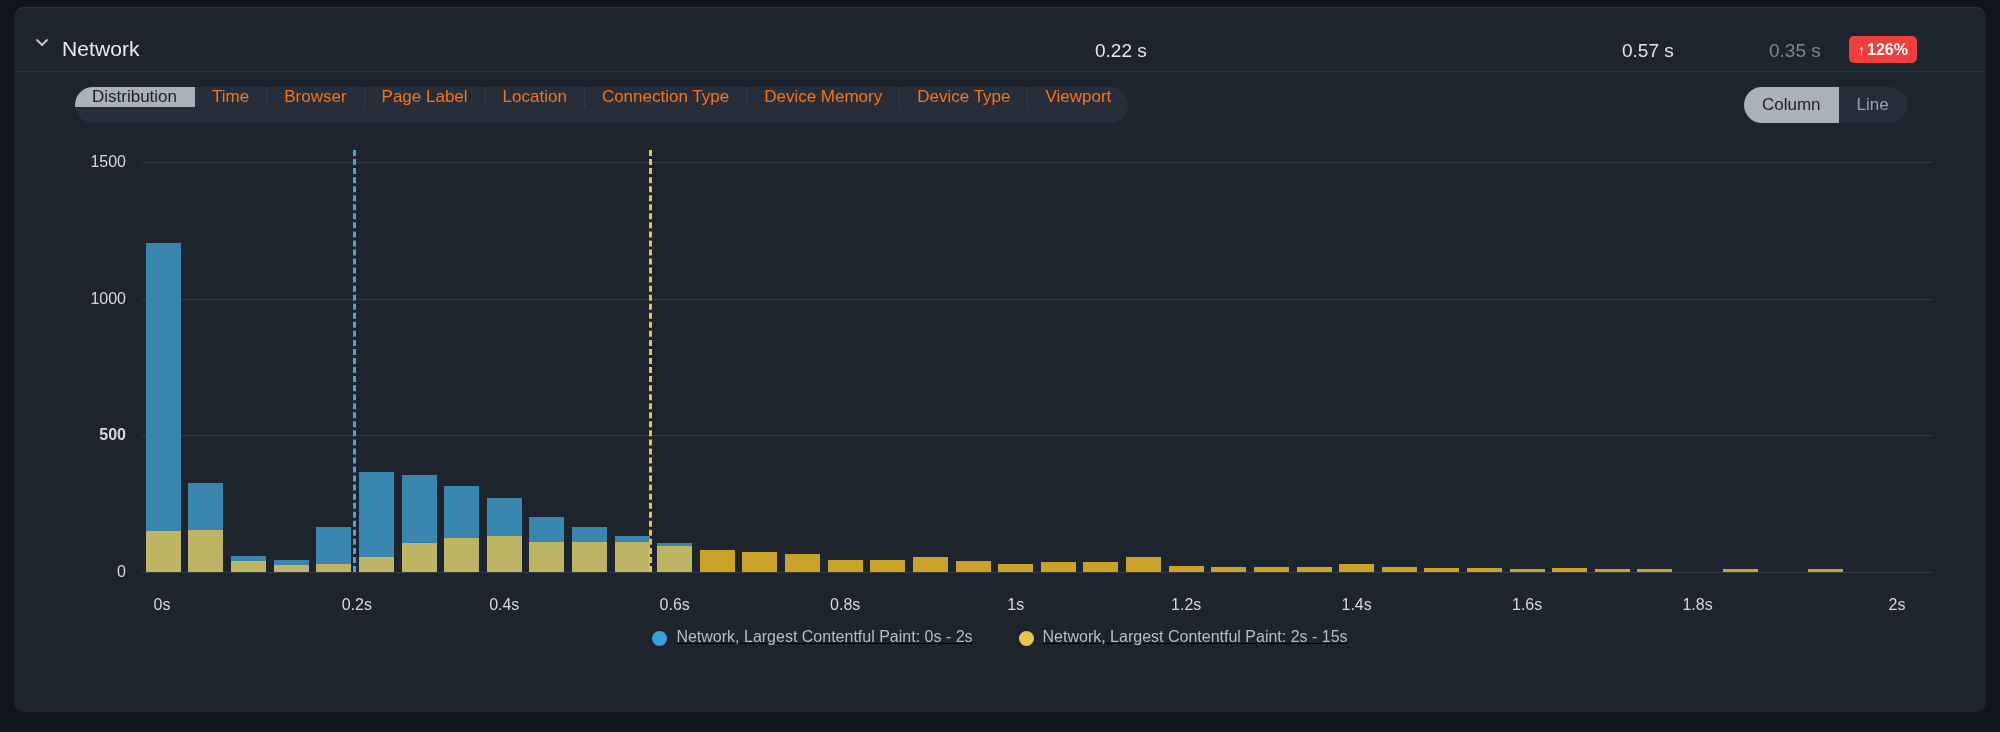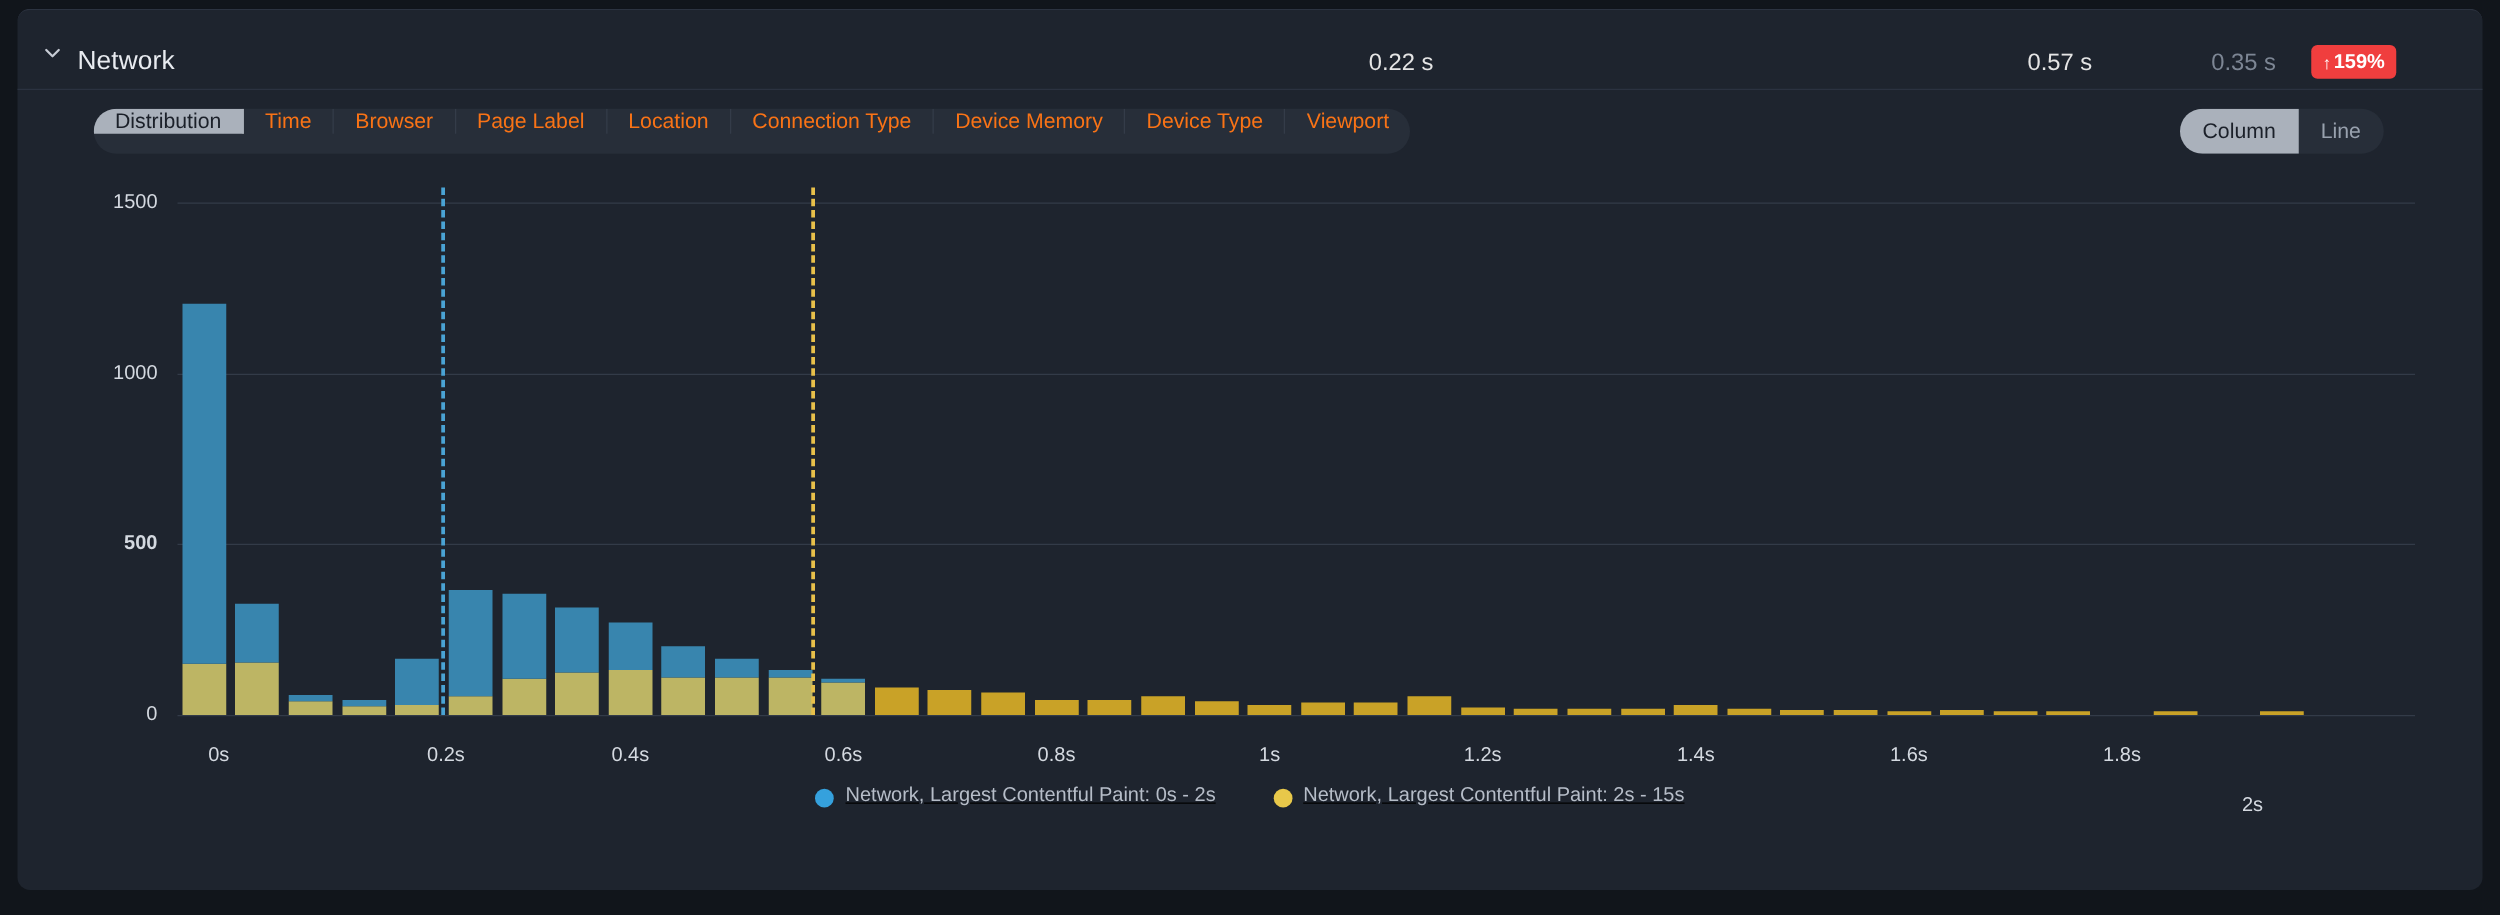--- a/index.html
+++ b/index.html
@@ -144,21 +144,21 @@
       <svg width="16" height="16" viewBox="0 0 16 16" fill="none" stroke="currentColor" stroke-width="1.8" stroke-linecap="round" stroke-linejoin="round">
           <polyline points="3,6 8,11 13,6"></polyline>
         </svg>
     </span>
     <span id="hdr-title">Network</span>
     <span class="hmetric" id="m1">0.22 s</span>
     <span class="hmetric" id="m2">0.57 s</span>
     <span class="hmetric" id="m3">0.35 s</span>
     <span id="badge">
       <span class="arr">↑</span>
-      <span>159%</span>
+      <span>126%</span>
     </span>
   </div>
 
   <div id="tabbar">
     <div id="tabs">
         <div class="tab active">Distribution</div>
         <div class="tab">Time</div>
         <div class="tab">Browser</div>
         <div class="tab">Page Label</div>
         <div class="tab">Location</div>
@@ -226,31 +226,31 @@
       <div class="bar-lo dark" style="left: 1325px; width: 35px; height: 8.2px; bottom: 92px;"></div>
       <div class="bar-lo dark" style="left: 1368px; width: 35px; height: 4.92px; bottom: 92px;"></div>
       <div class="bar-lo dark" style="left: 1410px; width: 35px; height: 4.1px; bottom: 92px;"></div>
       <div class="bar-lo dark" style="left: 1453px; width: 35px; height: 4.1px; bottom: 92px;"></div>
       <div class="bar-lo dark" style="left: 1496px; width: 35px; height: 3.28px; bottom: 92px;"></div>
       <div class="bar-lo dark" style="left: 1538px; width: 35px; height: 4.1px; bottom: 92px;"></div>
       <div class="bar-lo dark" style="left: 1581px; width: 35px; height: 3px; bottom: 92px;"></div>
       <div class="bar-lo dark" style="left: 1623px; width: 35px; height: 3px; bottom: 92px;"></div>
       <div class="bar-lo dark" style="left: 1709px; width: 35px; height: 3px; bottom: 92px;"></div>
       <div class="bar-lo dark" style="left: 1794px; width: 35px; height: 3px; bottom: 92px;"></div>
-      <div class="xlabel" style="left: 147px; top: 462px; padding-left: 28px;">0s</div>
+      <div class="xlabel" style="left: 134px; top: 462px; padding-left: 28px;">0s</div>
       <div class="xlabel" style="left: 319.786px; top: 462px; padding-left: 46px;">0.2s</div>
       <div class="xlabel" style="left: 490.262px; top: 462px;">0.4s</div>
       <div class="xlabel" style="left: 660.738px; top: 462px;">0.6s</div>
       <div class="xlabel" style="left: 831.214px; top: 462px;">0.8s</div>
       <div class="xlabel" style="left: 1001.69px; top: 462px;">1s</div>
       <div class="xlabel" style="left: 1172.17px; top: 462px;">1.2s</div>
       <div class="xlabel" style="left: 1342.64px; top: 462px;">1.4s</div>
       <div class="xlabel" style="left: 1513.12px; top: 462px;">1.6s</div>
       <div class="xlabel" style="left: 1683.6px; top: 462px;">1.8s</div>
-      <div class="xlabel" style="left: 1788px; top: 462px; margin-top: 40px;">2s</div>
+      <div class="xlabel" style="left: 1883px; top: 462px;">2s</div>
       <div class="mline" style="left: 339.39px; top: 16px; height: 422px;"></div>
       <div class="mline y" style="left: 635.167px; top: 16px; height: 422px;"></div>
     </div>
 
   <div id="legend">
       <div class="lg">
         <span class="lgdot" style="background: rgb(53, 161, 221);"></span>
         <span class="lgtxt">Network, Largest Contentful Paint: 0s - 2s</span>
       </div>
       <div class="lg">

